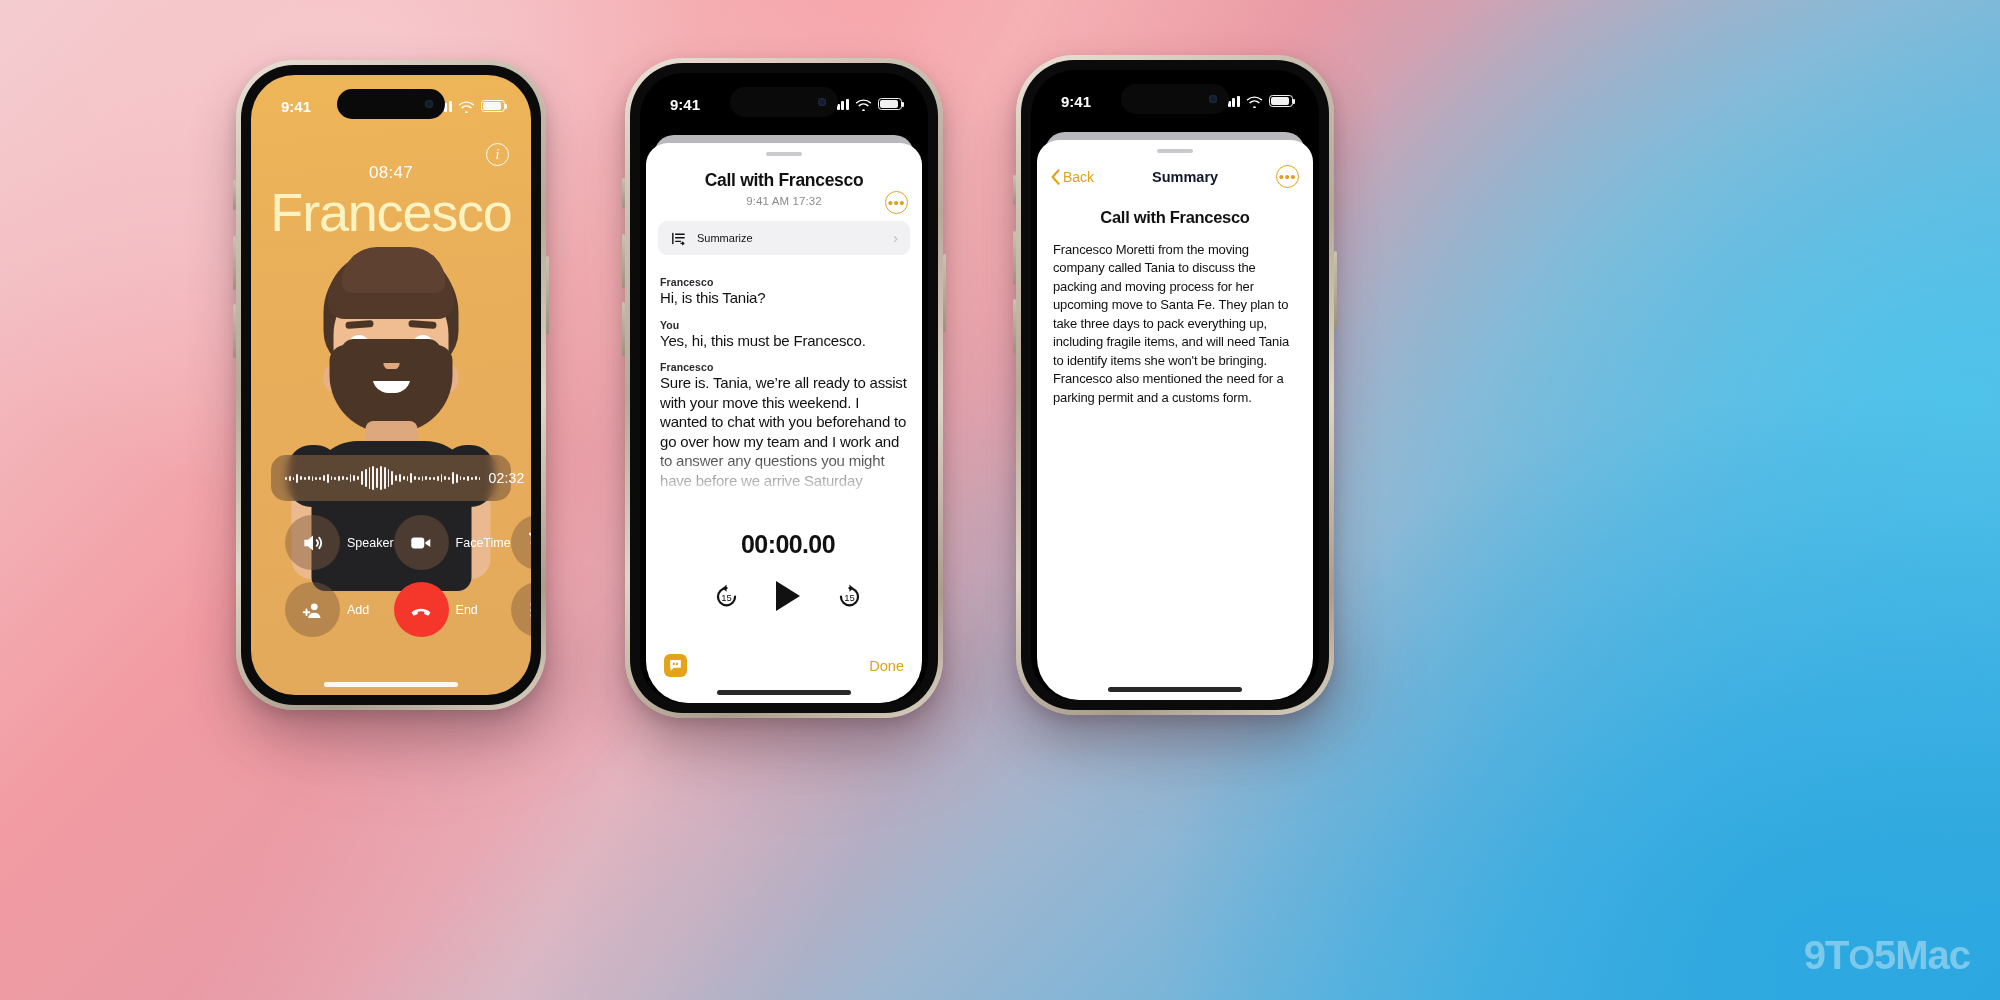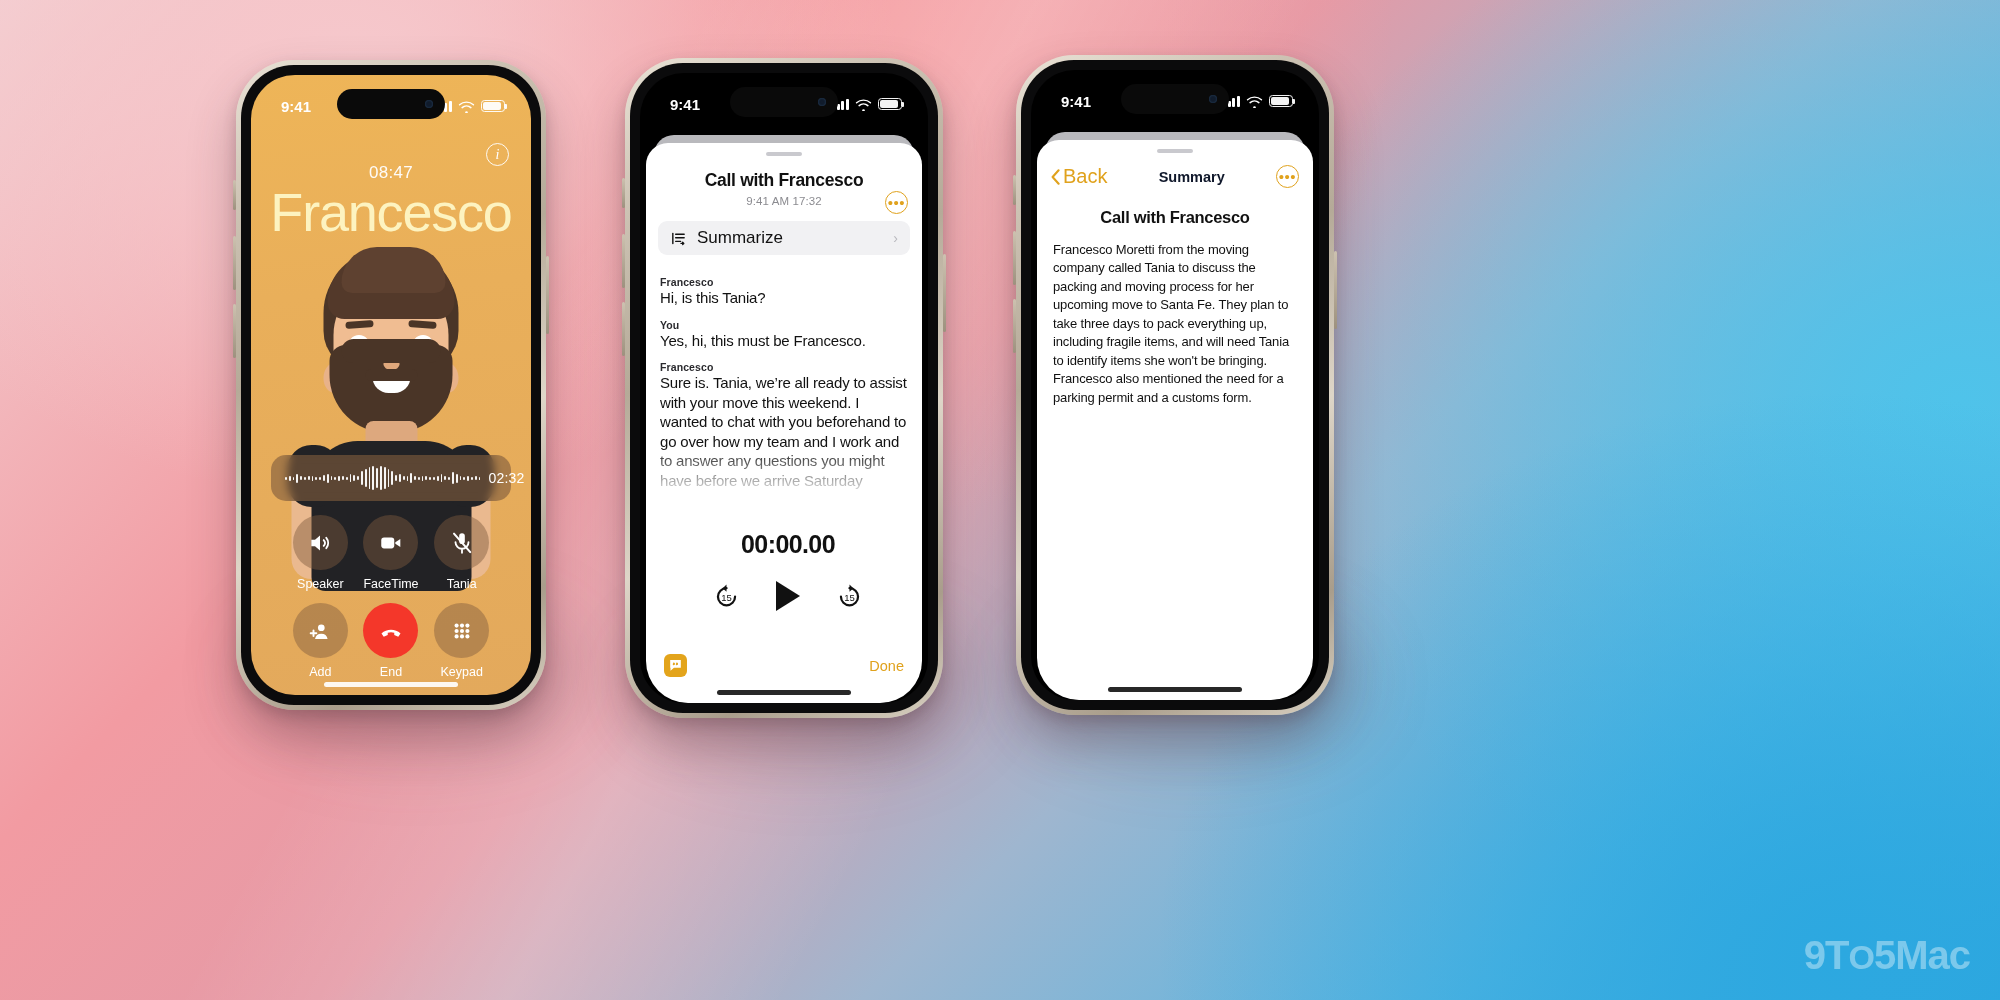--- a/index.html
+++ b/index.html
@@ -137,21 +137,21 @@
   }
   .wave{ flex:1; display:flex; align-items:center; gap:2px; height:26px; }
   .wave i{ display:block; width:1.8px; background:#fff; border-radius:1px; opacity:.95; }
   .rec-time{ color:#fff; font-size:14px; font-weight:500; letter-spacing:.2px; }
 
   .callgrid{
     position:absolute; left:0; right:0; top:440px;
     display:grid; grid-template-columns:repeat(3,1fr); row-gap:12px;
     padding:0 34px; z-index:4;
   }
-  .cg-cell{ display:flex; flex-direction:column; align-items:center; gap:7px; }
+  .cg-cell{ display:flex; flex-direction:row; align-items:center; gap:7px; }
   .cg-btn{
     width:55px;height:55px;border-radius:50%;
     background:rgba(126,92,62,.45);
     display:flex;align-items:center;justify-content:center;
   }
   .cg-btn.end{ background:#f4372a; }
   .cg-label{ color:#fff; font-size:12.5px; }
   .ic{ width:26px;height:26px; display:block; }
 
   
@@ -176,41 +176,41 @@
   .p2-sub{ text-align:center; font-size:11.5px; color:#8b8b90; margin-top:4px; letter-spacing:.1px;}
   .p2-more{
     position:absolute; right:14px; top:48px; width:23px;height:23px;border-radius:50%;
     border:1.6px solid #e0a21d; color:#e0a21d;
     display:flex;align-items:center;justify-content:center; font-size:15px; line-height:0; letter-spacing:.5px;
   }
   .summarize-row{
     margin:14px 12px 0; height:34px; background:#f1f1f3; border-radius:9px;
     display:flex; align-items:center; padding:0 12px; gap:10px;
   }
-  .summarize-row .lbl{ flex:1; font-size:17px; color:#111; }
+  .summarize-row .lbl{ flex:1; font-size:11px; color:#111; }
   .chev{ color:#b9b9be; font-size:14px; }
   .transcript{ padding:10px 14px 0; }
   .t-speaker{ font-size:10.5px; font-weight:bold; color:#2a2a2e; margin-top:11px; letter-spacing:.1px;}
   .t-text{ font-size:15px; color:#111; line-height:1.30; letter-spacing:-.2px; }
   .t-text.fading{ -webkit-mask-image:linear-gradient(180deg,#000 62%,rgba(0,0,0,.18) 100%);
                   mask-image:linear-gradient(180deg,#000 62%,rgba(0,0,0,.18) 100%); }
   .player{ position:absolute; left:8px; right:0; bottom:92px; text-align:center; }
   .p-time{ font-size:25px; font-weight:bold; color:#111; letter-spacing:-.6px; }
   .p-ctrls{ display:flex; align-items:center; justify-content:center; gap:36px; margin-top:22px; }
   .skip{ position:relative; width:27px;height:27px; }
   .skipnum{ position:absolute; inset:0; display:flex;align-items:center;justify-content:center;
             font-size:9.5px; font-weight:normal; color:#111; padding-top:2px;}
   .playbtn{ width:0;height:0;border-left:24px solid #111;border-top:15px solid transparent;border-bottom:15px solid transparent; }
   .p2-footer{ position:absolute; left:0; right:0; bottom:26px; display:flex; align-items:center; justify-content:space-between; padding:0 18px;margin-top:31px; }
   .quote-btn{ width:23px;height:23px;border-radius:6px;background:#e3a41b;display:flex;align-items:center;justify-content:center; }
   .done-btn{ color:#e0a21d; font-size:14.5px; font-weight:500; }
 
   
   .navbar{ display:flex; align-items:center; justify-content:space-between; padding:12px 14px 0; }
-  .nav-back{ display:flex; align-items:center; gap:3px; color:#e0a21d; font-size:20px; }
+  .nav-back{ display:flex; align-items:center; gap:3px; color:#e0a21d; font-size:14px; }
   .nav-title{ font-size:14.5px; font-weight:bold; color:#0f172a; }
   .p3-head{ text-align:center; font-size:16.5px; font-weight:bold; color:#111; margin-top:20px; letter-spacing:-.3px;}
   .p3-body{ padding:14px 16px 0; font-size:13px; line-height:1.42; color:#111; letter-spacing:-.15px; }
 
   .wm{
     position:absolute; right:30px; bottom:22px;
     font-size:40px; font-weight:bold; letter-spacing:-1px;
     color:rgba(255,255,255,.38);
   }
 </style>

